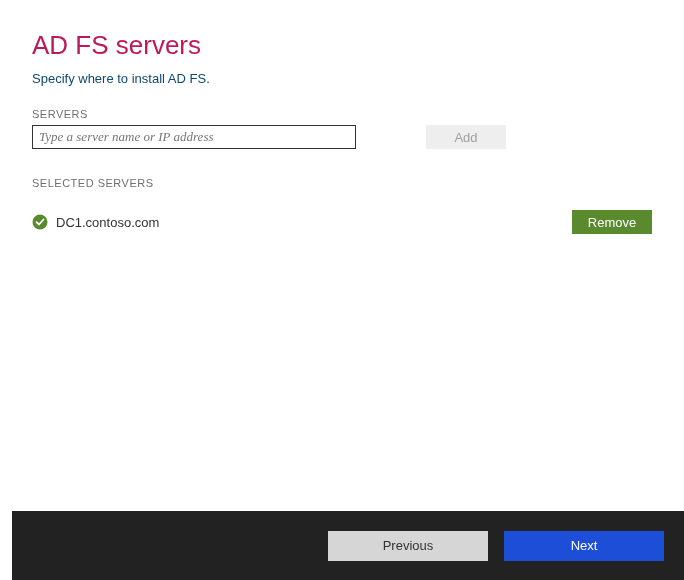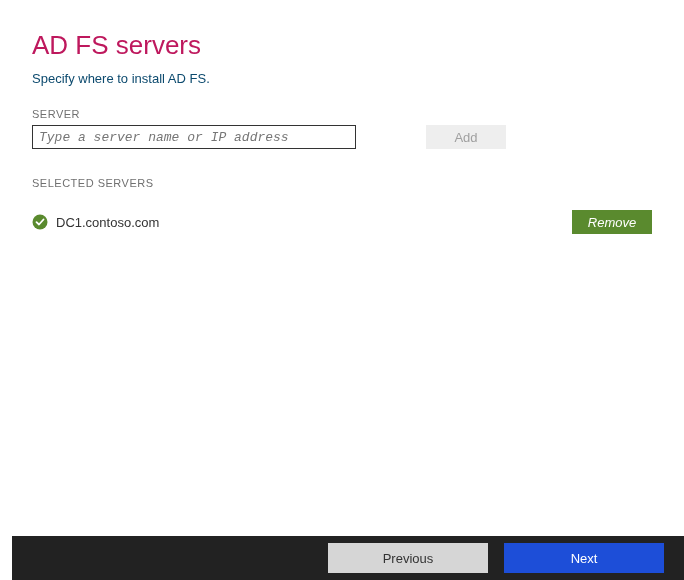--- a/index.html
+++ b/index.html
@@ -43,21 +43,21 @@
     }
     .server-input {
       width: 324px;
       height: 24px;
       padding: 2px 6px;
       border: 1px solid #333333;
       font-size: 13px;
       font-style: italic;
       color: #767676;
       outline: none;
-      font-family: Liberation Mono, monospace;
+      font-family: Liberation Serif, serif;
     }
     .server-input::placeholder {
       color: #767676;
       font-style: italic;
     }
     .btn {
       height: 24px;
       border: none;
       font-size: 13px;
       font-family: inherit;
@@ -73,21 +73,20 @@
     }
     .btn-browse {
       width: 80px;
       background: #5a8a2e;
       color: #ffffff;
     }
     .btn-remove {
       width: 80px;
       background: #5a8a2e;
       color: #ffffff;
-      font-style: italic;
     }
     .selected-row {
       display: flex;
       align-items: center;
       justify-content: space-between;
       margin-top: 21px;
     }
     .selected-left {
       display: flex;
       align-items: center;
@@ -100,21 +99,21 @@
     }
     .server-name {
       font-size: 13px;
       color: #333333;
     }
     .footer {
       position: absolute;
       left: 12px;
       right: 0;
       bottom: 0;
-      height: 44px;
+      height: 69px;
       background: #222222;
       display: flex;
       align-items: center;
       justify-content: flex-end;
       padding-right: 20px;
       gap: 16px;
     }
     .btn-footer {
       width: 160px;
       height: 30px;
@@ -133,21 +132,21 @@
       color: #ffffff;
     }
   </style>
 </head>
 <body>
 
 <div class="content">
   <h1 class="page-title">AD FS servers</h1>
   <p class="subtitle">Specify where to install AD FS.</p>
 
-  <div class="field-label">SERVER</div>
+  <div class="field-label">SERVERS</div>
   <div class="server-row">
     <input type="text" class="server-input" placeholder="Type a server name or IP address" style="">
     <button class="btn btn-add">Add</button>
   </div>
 
   <div class="field-label">SELECTED SERVERS</div>
 
   <div class="selected-row">
     <div class="selected-left">
       <svg class="check-icon" viewBox="0 0 16 16">

